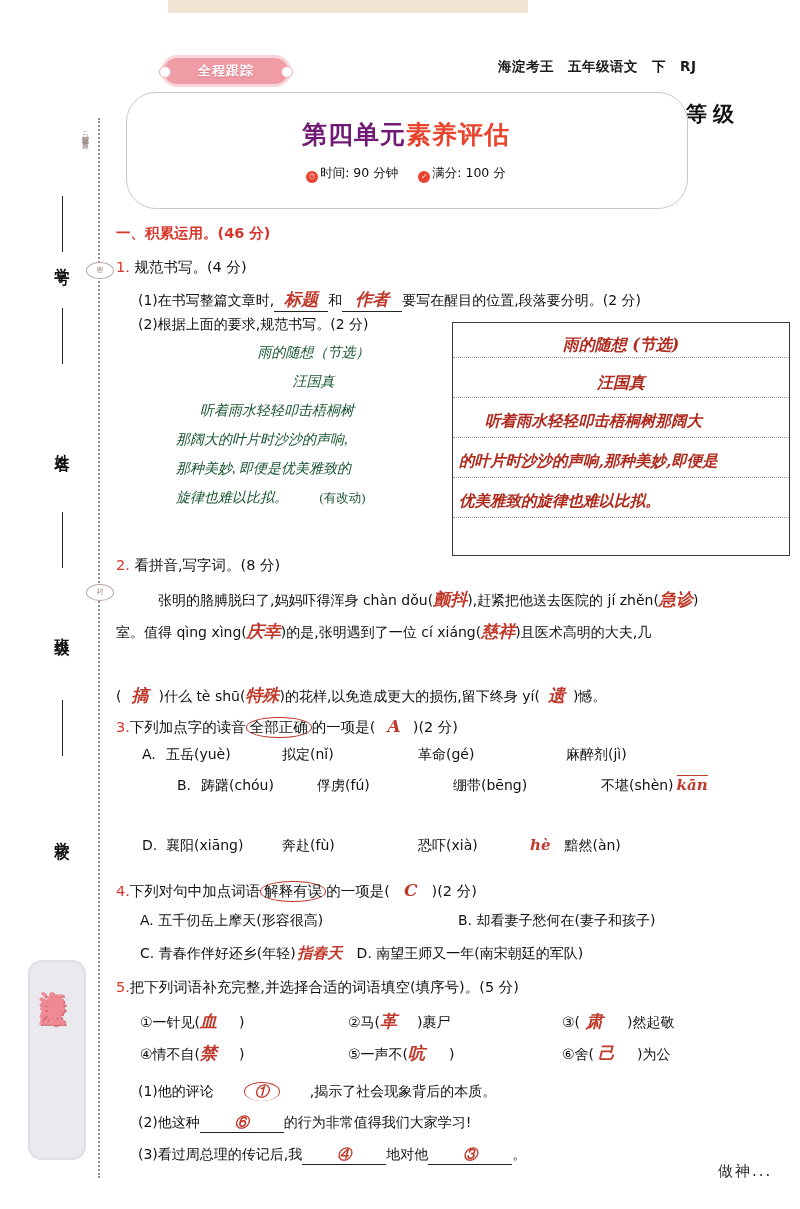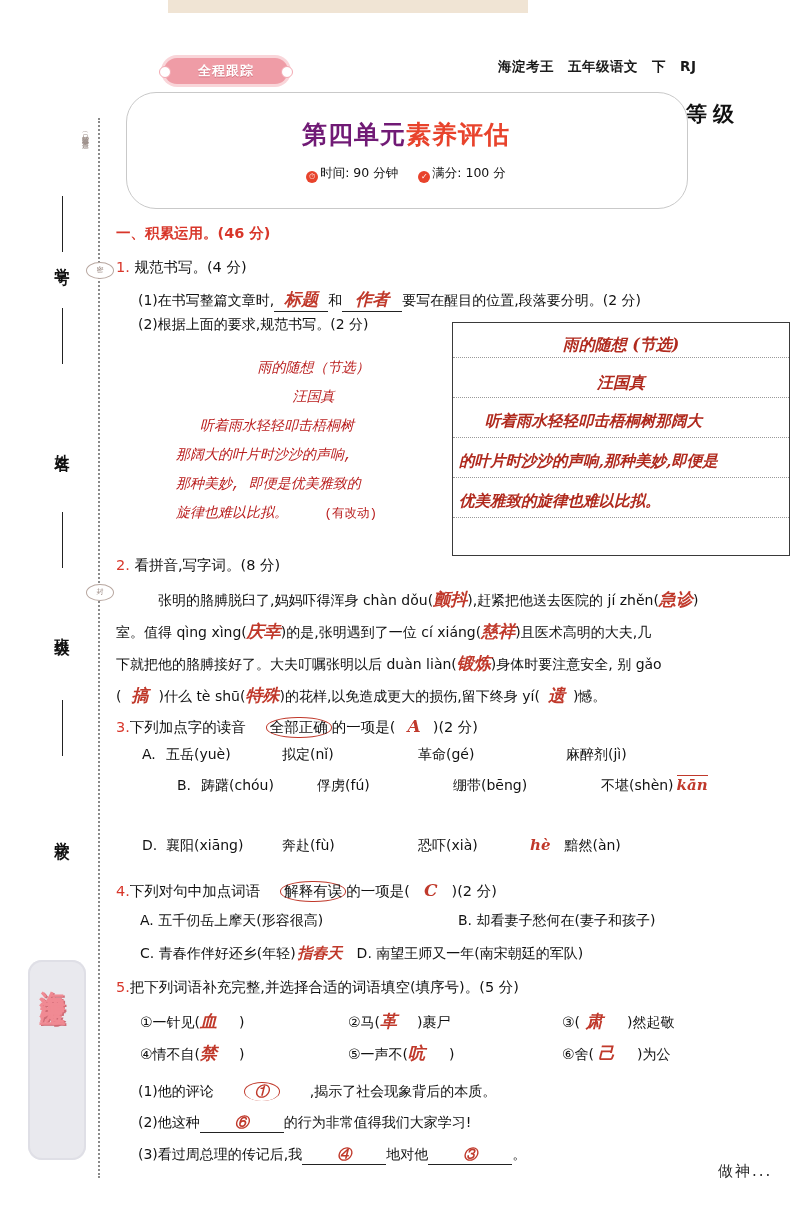--- a/index.html
+++ b/index.html
@@ -120,28 +120,27 @@
   .hw-s{font-size:15px;}
   .hw-m{font-size:17px;}
   .ul{border-bottom:1.2px solid #222;display:inline-block;text-align:center;}
   .circ{
     display:inline-block;border:1.6px solid #c0392b;border-radius:50%;
     padding:0 5px;color:#c0392b;font-weight:bold;
   }
   .ovl{
     display:inline-block;border:1.5px solid #c0392b;border-radius:48%;
     padding:0 3px;
-    margin-left:20px;
   }
 
   
   .model{
-    position:absolute;left:176px;top:354px;width:275px;
-    font-family:Liberation Mono, monospace;
-    font-size:14px;color:#b91c1c;line-height:29px;font-style:italic;
+    position:absolute;left:176px;top:338px;width:275px;
+    font-family:Liberation Serif, serif;
+    font-size:14px;color:#14532d;line-height:29px;font-style:italic;
   }
   .model .c{text-align:center;}
 
   
   .ansbox{
     position:absolute;left:452px;top:322px;width:336px;height:232px;
     border:1.2px solid #3a3a3a;background:#fff;overflow:hidden;
   }
   .ansbox .rule{position:absolute;left:0;width:336px;border-top:1px dotted #9a9a9a;}
   .ansbox .ln{
@@ -242,23 +241,20 @@
   <div class="sec" style="top:556px;">
     <span class="qno">2.</span>
     <span>看拼音,写字词。(8 分)</span>
   </div>
   <div class="sec body ind2" style="top:588px;">
     <span>张明的胳膊脱臼了,妈妈吓得浑身 chàn dǒu(</span><span class="hw hw-m">颤抖</span><span>),赶紧把他送去医院的 jí zhěn(</span><span class="hw hw-m">急诊</span><span>)</span>
   </div>
   <div class="sec body" style="left:116px;top:620px;">
     <span>室。值得 qìng xìng(</span><span class="hw hw-m">庆幸</span><span>)的是,张明遇到了一位 cí xiáng(</span><span class="hw hw-m">慈祥</span><span>)且医术高明的大夫,几</span>
   </div>
-  <div class="sec body" style="left:116px;top:652px;">
-    <span>下就把他的胳膊接好了。大夫叮嘱张明以后 duàn liàn(</span><span class="hw hw-m">锻炼</span><span>)身体时要注意安全, 别 gǎo</span>
-  </div>
   <div class="sec body" style="left:116px;top:684px;">
     <span>(</span><span class="hw hw-m" style="margin:0 10px;">搞</span><span>)什么 tè shū(</span><span class="hw hw-m">特殊</span><span>)的花样,以免造成更大的损伤,留下终身 yí(</span><span class="hw hw-m" style="margin:0 8px;">遗</span><span>)憾。</span>
   </div>
 
   <div class="sec" style="top:716px;">
     <span class="qno">3.</span><span>下列加点字的读音</span><span class="ovl">全部正确</span><span>的一项是(</span><span class="hw hw-m" style="margin:0 12px;">A</span><span>)(2 分)</span>
   </div>
 
   <div class="sec body" style="left:142px;top:746px;">
     <span style="display:inline-block;width:24px;">A.</span><span class="opt" style="width:116px;">五岳(yuè)</span><span class="opt" style="width:136px;">拟定(nǐ)</span><span class="opt" style="width:148px;">革命(gé)</span><span class="opt">麻醉剂(jì)</span>

